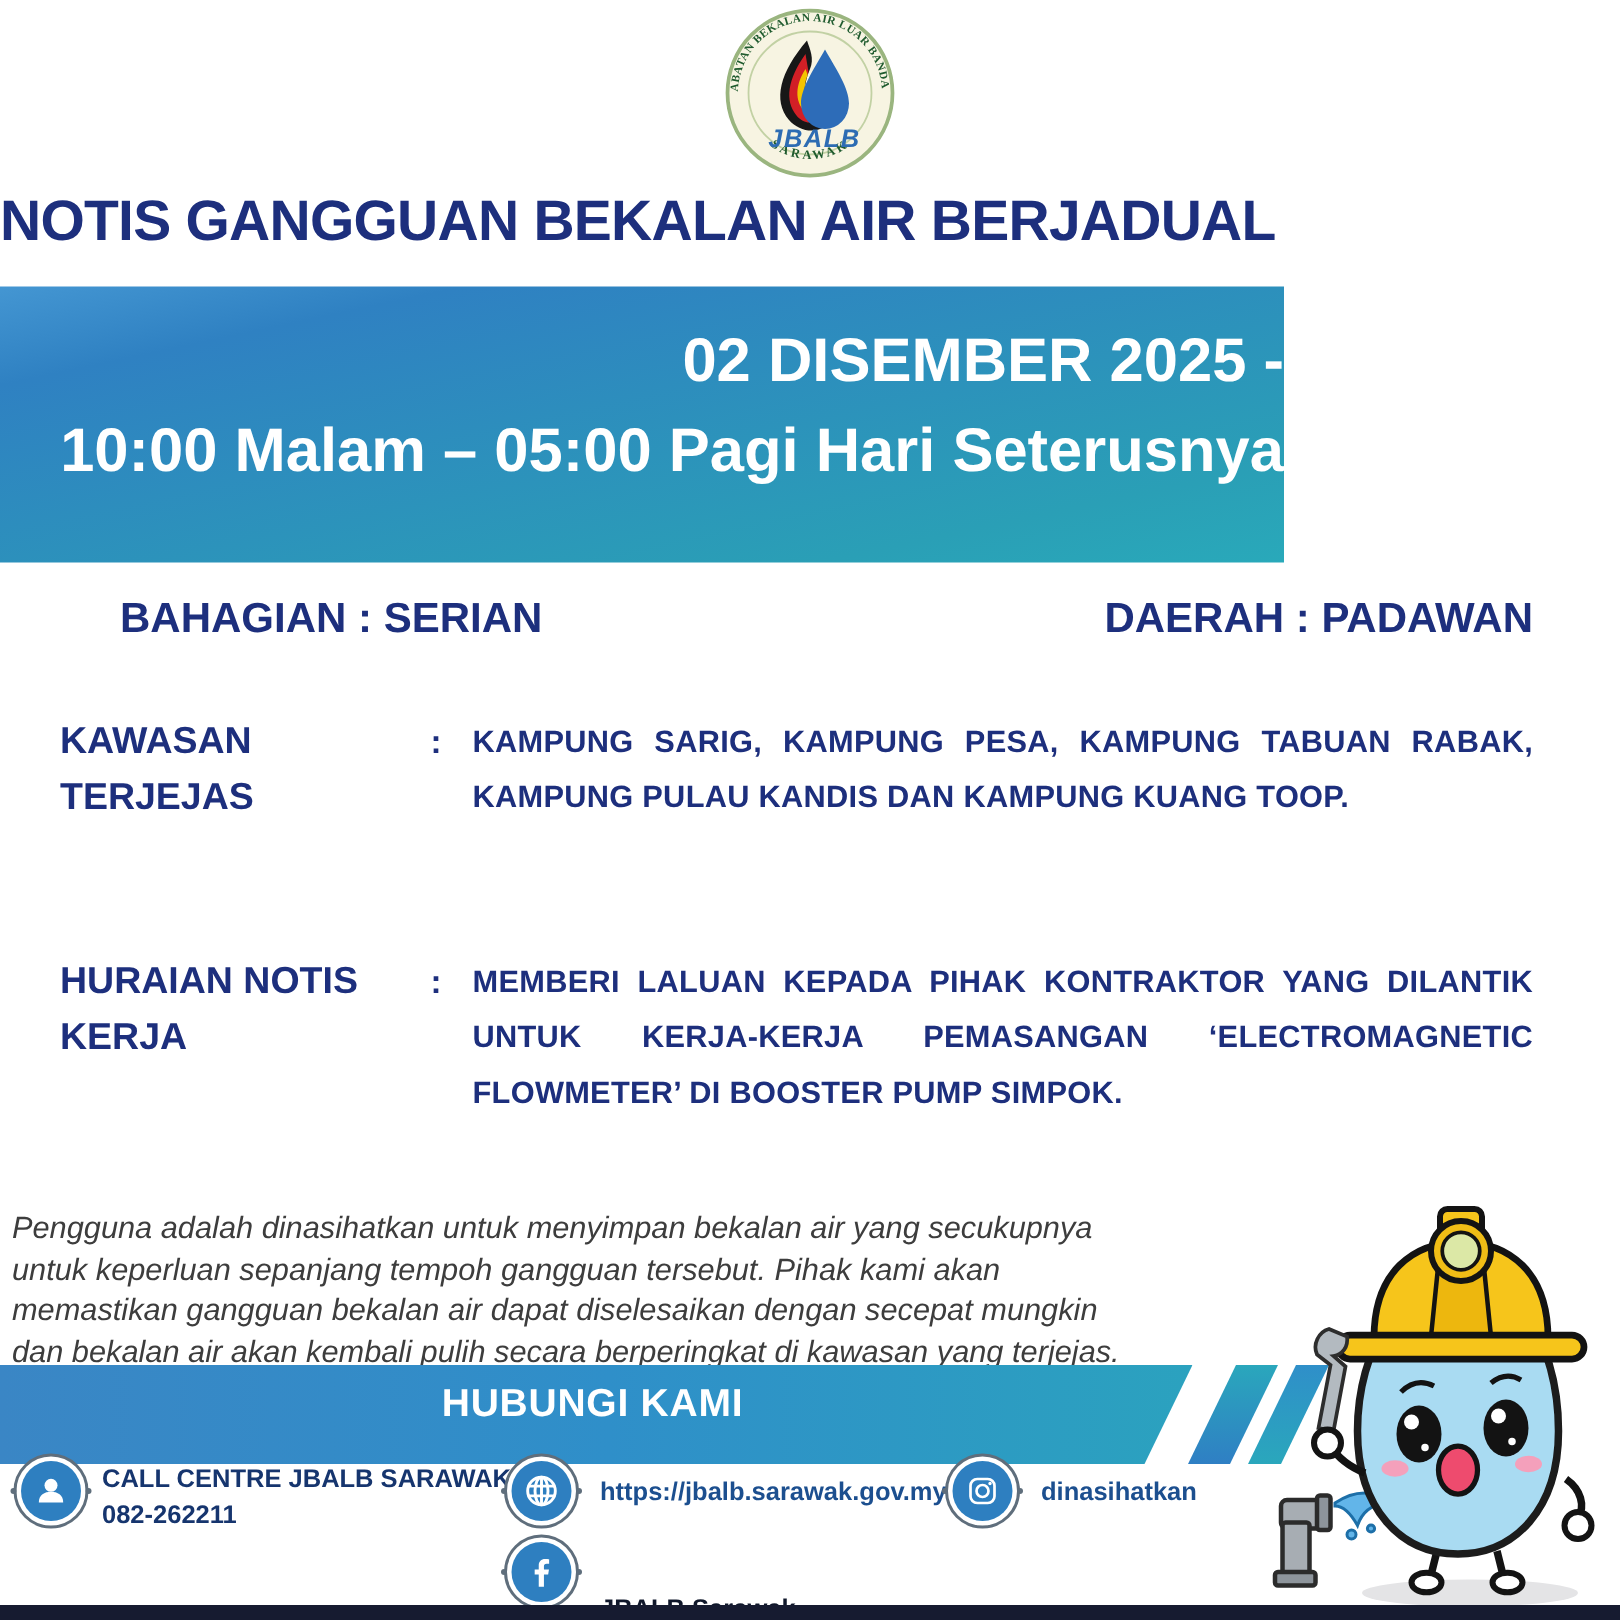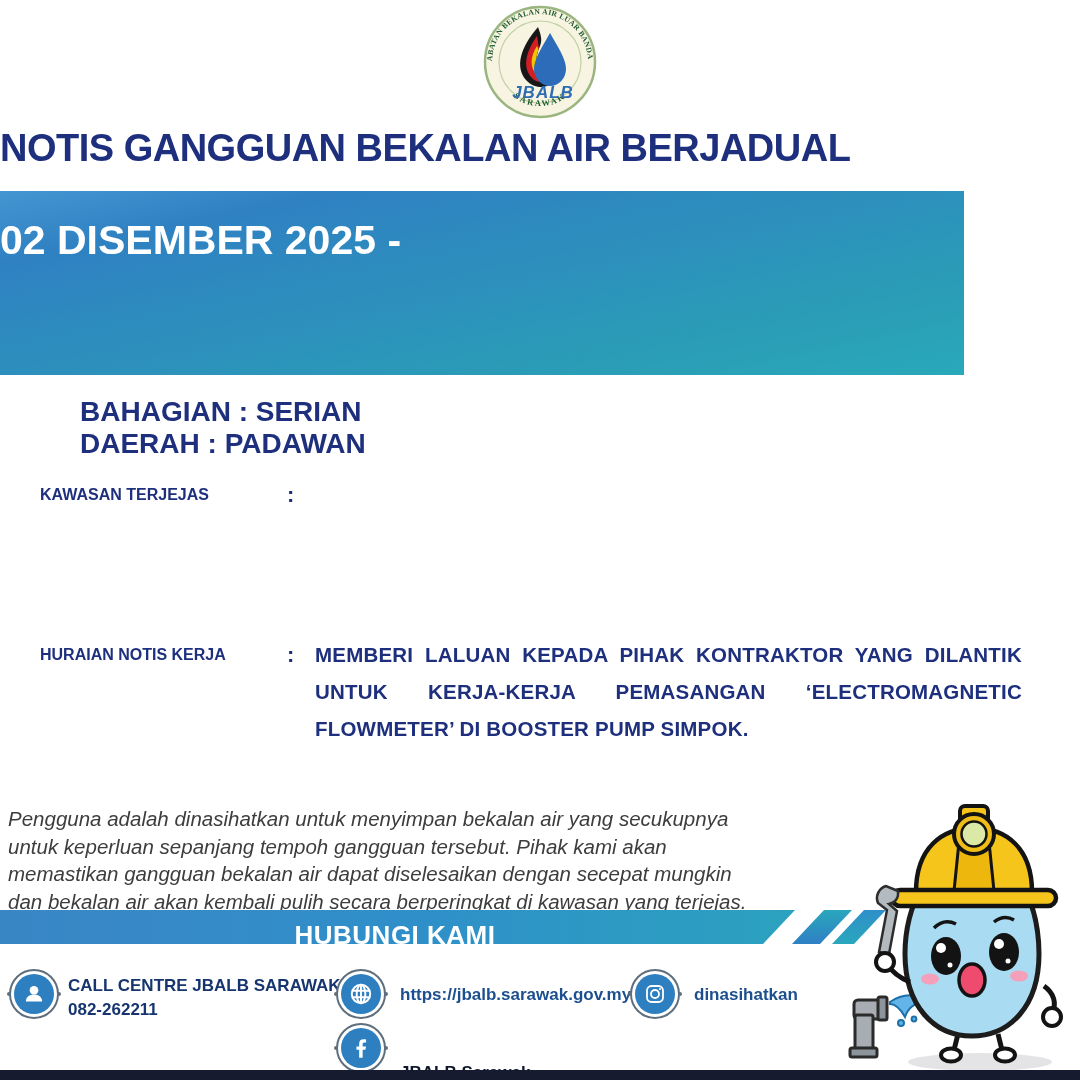--- a/index.html
+++ b/index.html
@@ -7,44 +7,44 @@
         font-family:"Liberation Sans",sans-serif;}
 
   
   .logo{position:absolute;top:5px;left:483px;width:114px;height:114px;}
 
   
   .title{position:absolute;top:127px;left:0;width:1080px;text-align:left;
          font-size:38px;font-weight:bold;color:#1d2f7d;letter-spacing:-0.5px;}
 
   
-  .banner{position:absolute;top:191px;left:0;width:964px;height:184px;
+  .banner{position:absolute;top:191px;left:0;width:856px;height:184px;
           background:linear-gradient(168deg,#4496d2 0%,#2f81c2 18%,#2a9fb6 82%,#29a9ba 100%);
-          color:#ffffff;text-align:left;font-weight:bold;}
+          color:#ffffff;text-align:right;font-weight:bold;}
   .banner .l1{padding-top:26px;font-size:41px;}
   .banner .l2{padding-top:13px;font-size:41px;}
 
   
   .region{position:absolute;top:396px;left:80px;width:942px;display:flex;
-          justify-content:space-between;color:#1d2f7d;font-weight:bold;font-size:28px;flex-direction:column;}
+          justify-content:space-between;color:#1d2f7d;font-weight:bold;font-size:28px;}
 
   
   .detail{position:absolute;left:40px;width:982px;display:flex;color:#1d2f7d;font-weight:bold;}
-  .detail .lbl{width:247px;flex:none;font-size:16px;line-height:37px;}
+  .detail .lbl{width:247px;flex:none;font-size:25px;line-height:37px;}
   .detail .colon{width:28px;flex:none;font-size:22px;line-height:37px;}
   .detail .txt{flex:1;font-size:20.5px;line-height:37px;text-align:justify;letter-spacing:0.2px;}
   #detail-kawasan{top:476px;}
   #detail-huraian{top:636px;justify-content:center;}
 
   
   .advisory{position:absolute;top:805px;left:8px;width:760px;font-style:italic;
             color:#3d3d3d;font-size:20.5px;line-height:27.5px;font-weight:500;}
 
   
-  .contact-bar{position:absolute;top:910px;left:0;width:900px;height:34px;}
+  .contact-bar{position:absolute;top:910px;left:0;width:900px;height:66px;}
   .bar-main{position:absolute;inset:0;
             background:linear-gradient(90deg,#3a86c5 0%,#2f8fc9 45%,#2aa7bc 100%);
             clip-path:polygon(0 0,795px 0,763px 100%,0 100%);}
   .bar-label{position:absolute;top:0;left:0;width:790px;height:50px;line-height:50px;
              text-align:center;color:#fff;font-size:26px;font-weight:bold;letter-spacing:0.5px;}
   .stripe1{position:absolute;inset:0;background:linear-gradient(180deg,#2aa7bc,#2f7fc4);
            clip-path:polygon(824px 0,852px 0,820px 100%,792px 100%);}
   .stripe2{position:absolute;inset:0;background:linear-gradient(180deg,#2f8fc9,#2aa7bc);
            clip-path:polygon(864px 0,886px 0,854px 100%,832px 100%);}
 
@@ -98,30 +98,32 @@
       </g>
       <path d="M67,28 C59,42 51,54 51,64 a16,17 0 0 0 32,0 C83,54 75,42 67,28 Z" fill="#2d6cb8"></path>
       <text x="60" y="93" text-anchor="middle" font-family="Liberation Sans,sans-serif" font-size="17" font-weight="bold" font-style="italic" fill="#2d6cb3" letter-spacing="1">JBALB</text>
     </svg>
   </div>
 
   <div class="title">NOTIS GANGGUAN BEKALAN AIR BERJADUAL</div>
 
   <div class="banner">
     <div class="l1">02 DISEMBER 2025 -</div>
+    <div class="l2">10:00 Malam – 05:00 Pagi Hari Seterusnya</div>
   </div>
 
   <div class="region">
     <span>BAHAGIAN : SERIAN</span>
     <span>DAERAH : PADAWAN</span>
   </div>
 
   <div class="detail" id="detail-kawasan">
     <div class="lbl">KAWASAN TERJEJAS</div>
     <div class="colon">:</div>
+    <div class="txt">KAMPUNG SARIG, KAMPUNG PESA, KAMPUNG TABUAN RABAK, KAMPUNG PULAU KANDIS DAN KAMPUNG KUANG TOOP.</div>
   </div>
 
   <div class="detail" id="detail-huraian">
     <div class="lbl">HURAIAN NOTIS KERJA</div>
     <div class="colon">:</div>
     <div class="txt">MEMBERI LALUAN KEPADA PIHAK KONTRAKTOR YANG DILANTIK UNTUK KERJA-KERJA PEMASANGAN ‘ELECTROMAGNETIC FLOWMETER’ DI BOOSTER PUMP SIMPOK.</div>
   </div>
 
   <div class="advisory">Pengguna adalah dinasihatkan untuk menyimpan bekalan air yang secukupnya untuk keperluan sepanjang tempoh gangguan tersebut. Pihak kami akan memastikan gangguan bekalan air dapat diselesaikan dengan secepat mungkin dan bekalan air akan kembali pulih secara berperingkat di kawasan yang terjejas. Segala kesulitan yang timbul akibat gangguan ini adalah sangat dikesali.</div>
 

